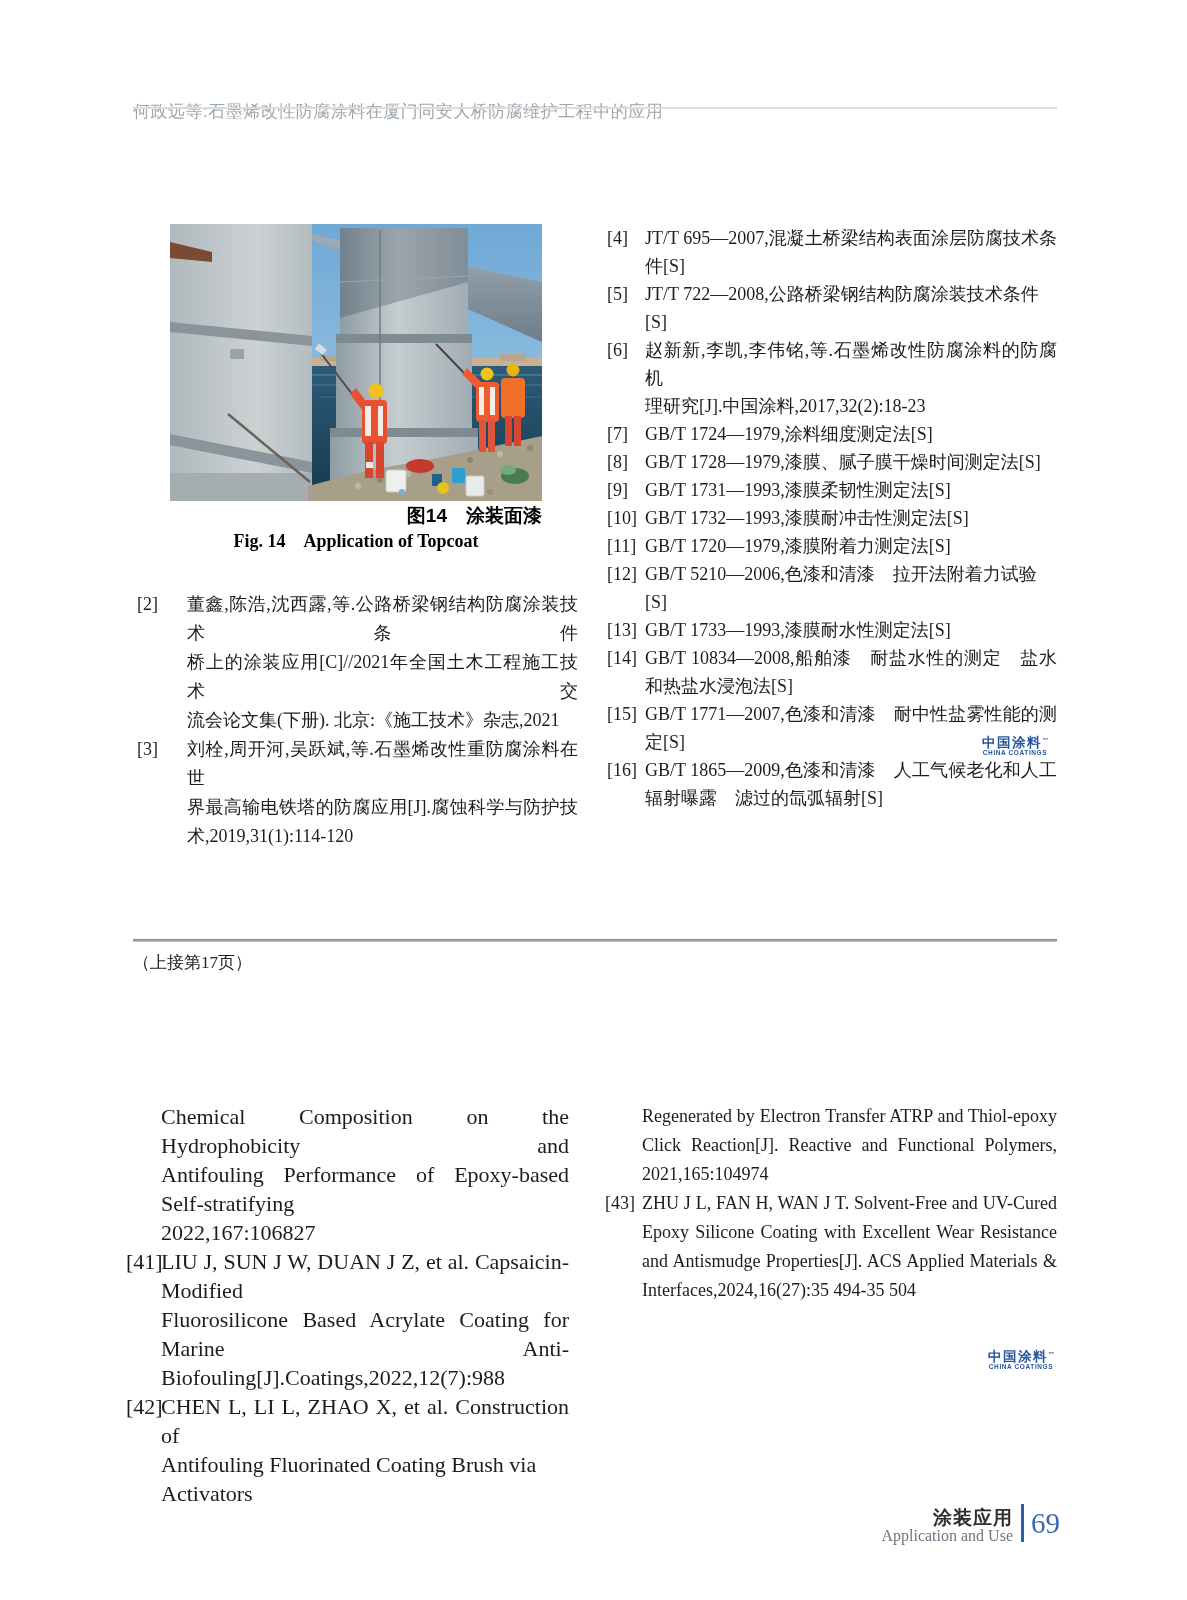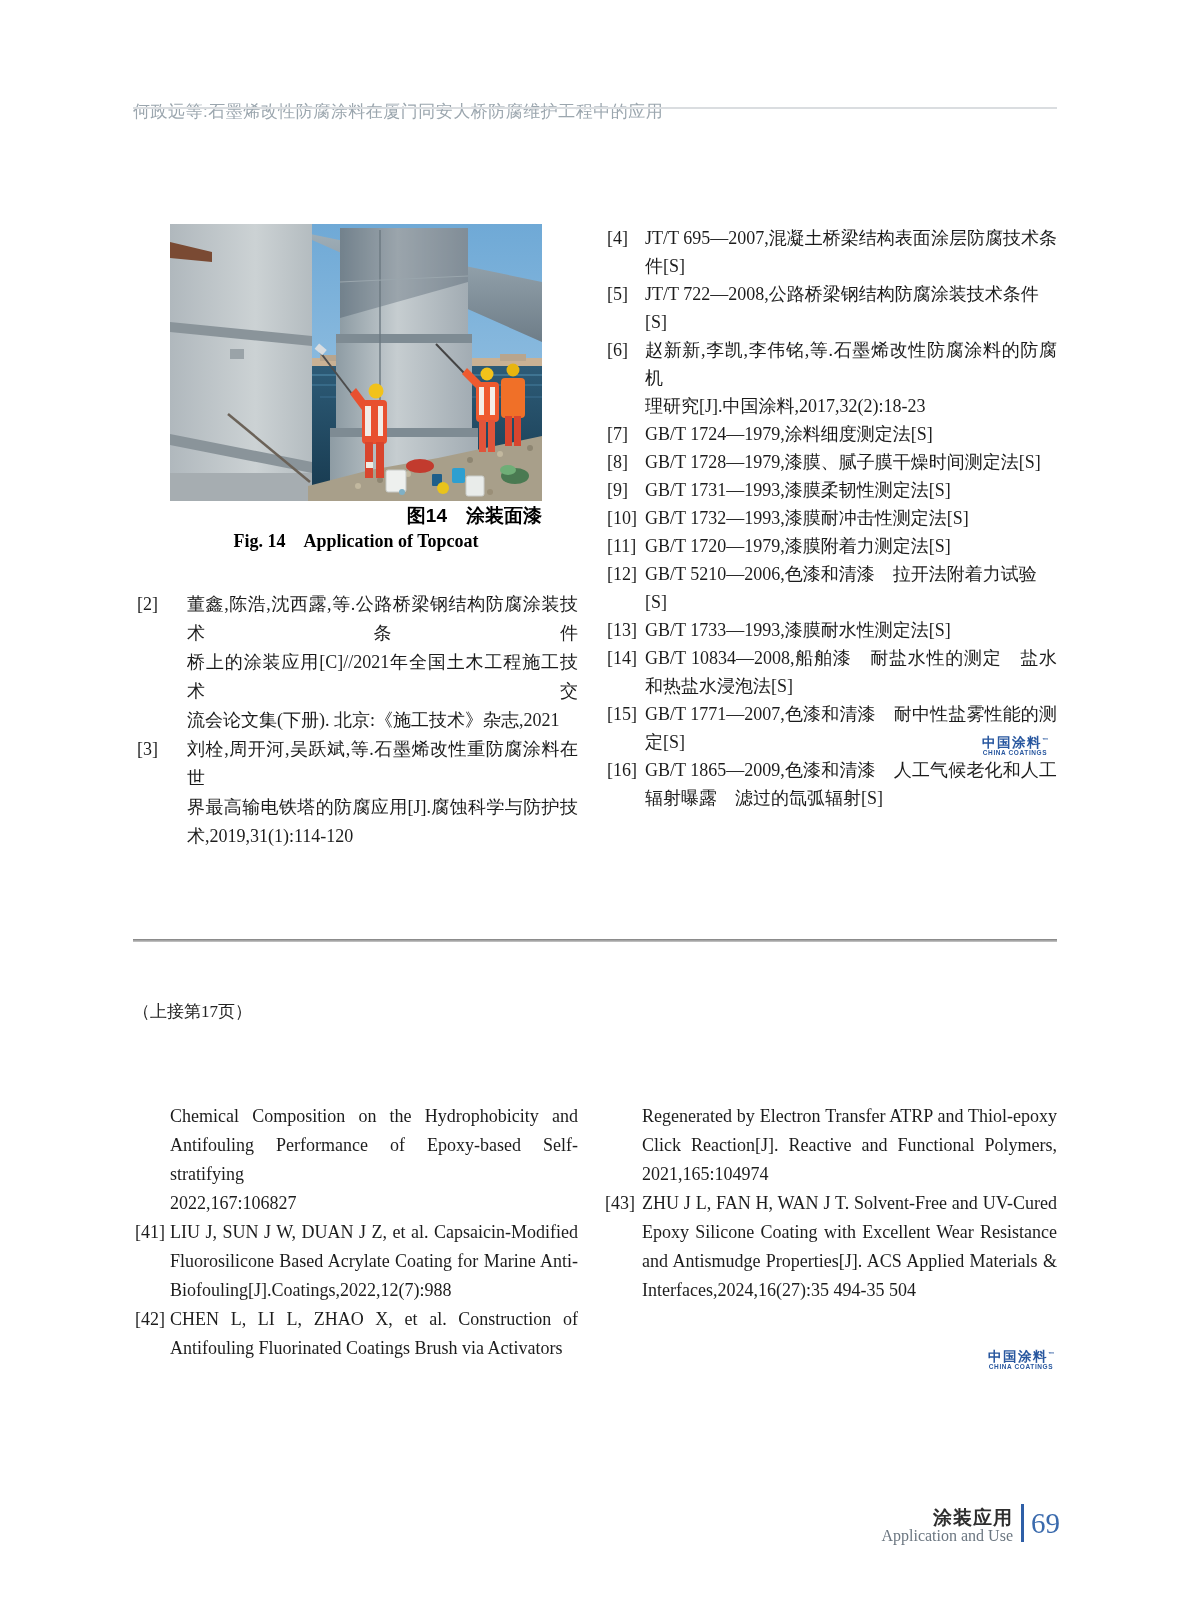--- a/index.html
+++ b/index.html
@@ -27,31 +27,31 @@
   .jfull{text-align:justify;text-align-last:justify;}
 
   .cn-left{left:133px;top:590px;width:445px;font-size:18px;line-height:29px;}
   .cn-left .ref{padding-left:54px;}
   .cn-left .ref-label{left:4px;}
 
   .cn-right{left:595px;top:224px;width:462px;font-size:18px;line-height:28px;}
   .cn-right .ref{padding-left:50px;}
   .cn-right .ref-label{left:12px;}
 
-  .en-left{left:133px;top:1102px;width:445px;font-size:18px;line-height:29px;}
+  .en-left{left:124px;top:1102px;width:445px;font-size:22px;line-height:29px;}
   .en-left .ref{padding-left:37px;}
   .en-left .ref-label{left:2px;}
 
   .en-right{left:595px;top:1102px;width:462px;font-size:18px;line-height:29px;}
   .en-right .ref{padding-left:47px;}
   .en-right .ref-label{left:10px;}
 
   .section-divider{position:absolute;top:939px;left:133px;width:924px;height:3px;
         background:linear-gradient(#7f7f7f,#c9c9c9);}
-  .cont-note{position:absolute;top:1000px;left:133px;font-size:17px;color:#222;}
+  .cont-note{position:absolute;top:951px;left:133px;font-size:17px;color:#222;}
 
   .logo{position:absolute;width:90px;text-align:center;color:#28579f;line-height:1.05;}
   .logo .zh{font-size:13.5px;font-weight:bold;letter-spacing:1.5px;
         font-family:"Liberation Sans","DejaVu Sans",sans-serif;white-space:nowrap;}
   .logo .tm{font-size:6px;vertical-align:super;letter-spacing:0;}
   .logo .en{font-size:6.5px;font-weight:bold;letter-spacing:0.6px;
         font-family:"Liberation Sans","DejaVu Sans",sans-serif;white-space:nowrap;}
   .logo1{left:970px;top:736px;}
   .logo2{left:976px;top:1350px;}
 
@@ -313,21 +313,21 @@
         <div class="ref-lines">
           <div class="ref-line jfull">LIU J, SUN J W, DUAN J Z, et al. Capsaicin-Modified</div>
           <div class="ref-line jfull">Fluorosilicone Based Acrylate Coating for Marine Anti-</div>
           <div class="ref-line">Biofouling[J].Coatings,2022,12(7):988</div>
         </div>
       </div>
       <div class="ref">
         <span class="ref-label">[42]</span>
         <div class="ref-lines">
           <div class="ref-line jfull">CHEN L, LI L, ZHAO X, et al. Construction of</div>
-          <div class="ref-line">Antifouling Fluorinated Coatings Brush via Activators</div>
+          <div class="ref-line">Antifouling Fluorinated Coating Brush via Activators</div>
         </div>
       </div>
     </div>
   <div class="refs en-right">
       <div class="ref">
         <span class="ref-label"></span>
         <div class="ref-lines">
           <div class="ref-line jfull">Regenerated by Electron Transfer ATRP and Thiol-epoxy</div>
           <div class="ref-line jfull">Click Reaction[J]. Reactive and Functional Polymers,</div>
           <div class="ref-line">2021,165:104974</div>

